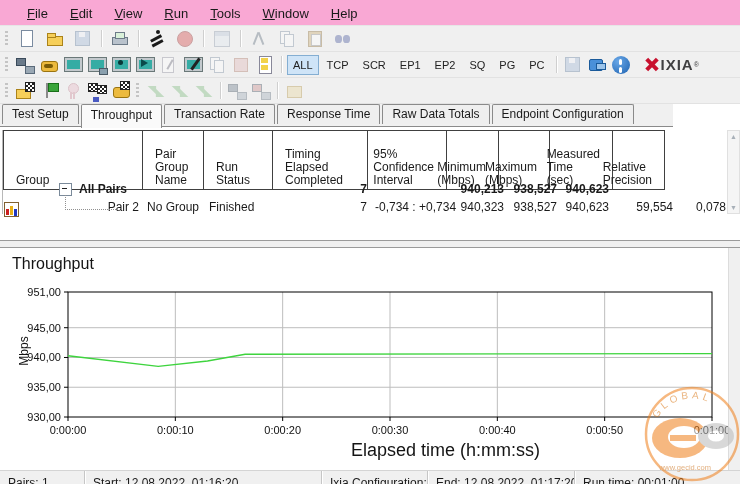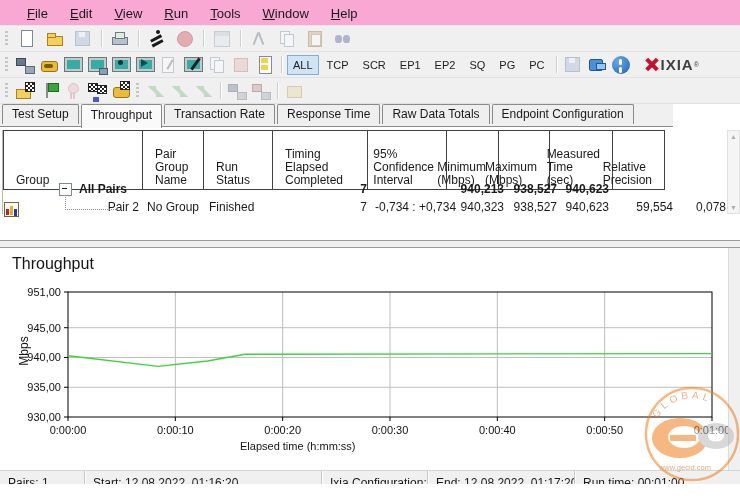--- a/index.html
+++ b/index.html
@@ -112,21 +112,21 @@
   #grid-leftline{position:absolute;left:2px;top:2px;width:1px;height:84px;background:#b8b8b8}
   
   #tbl-scroll{position:absolute;left:727px;top:2px;width:13px;height:84px;background:#f5f5f5;border:1px solid #e0e0e0;box-sizing:border-box}
   .sb-arrow{position:absolute;left:0;width:11px;height:11px;text-align:center;font-size:7px;line-height:11px;color:#a8b0b8}
   
   #splitter{position:absolute;top:240px;left:0;width:740px;height:8px;background:#f0f0f0;border-top:1px solid #9a9a9a;border-bottom:1px solid #9a9a9a;box-sizing:border-box}
   
   #chartpanel{position:absolute;top:248px;left:0;width:740px;height:222px;background:#fff}
   #chart-title{position:absolute;left:12px;top:7px;font-size:16px;color:#141414}
   #ylabel{position:absolute;left:-6px;top:96px;width:60px;text-align:center;transform:rotate(-90deg);font-size:12px;color:#141414}
-  #xlabel{position:absolute;left:240px;top:192px;width:300px;text-align:left;font-size:11px;color:#141414}
+  #xlabel{position:absolute;left:240px;top:192px;width:300px;text-align:right;font-size:18px;color:#141414}
   #chart-svg{position:absolute;left:0;top:0}
   #chart-scroll{position:absolute;left:728px;top:0;width:12px;height:222px;background:#f0f0f0;border-left:1px solid #dcdcdc;box-sizing:border-box}
   
   #statusbar{position:absolute;top:470px;left:0;width:740px;height:14px;background:#f0f0f0;border-top:1px solid #d4d4d4;
              display:flex;box-sizing:border-box;font-size:12px}
   .sp{height:100%;line-height:24px;padding-left:8px;box-sizing:border-box;border-right:1px solid #c6c6c6;box-shadow:1px 0 0 #fff;
       white-space:nowrap;overflow:hidden;flex:none}
   
   #watermark{position:absolute;left:628px;top:380px;width:115px;height:104px;opacity:.55;z-index:50;pointer-events:none}
 </style>

